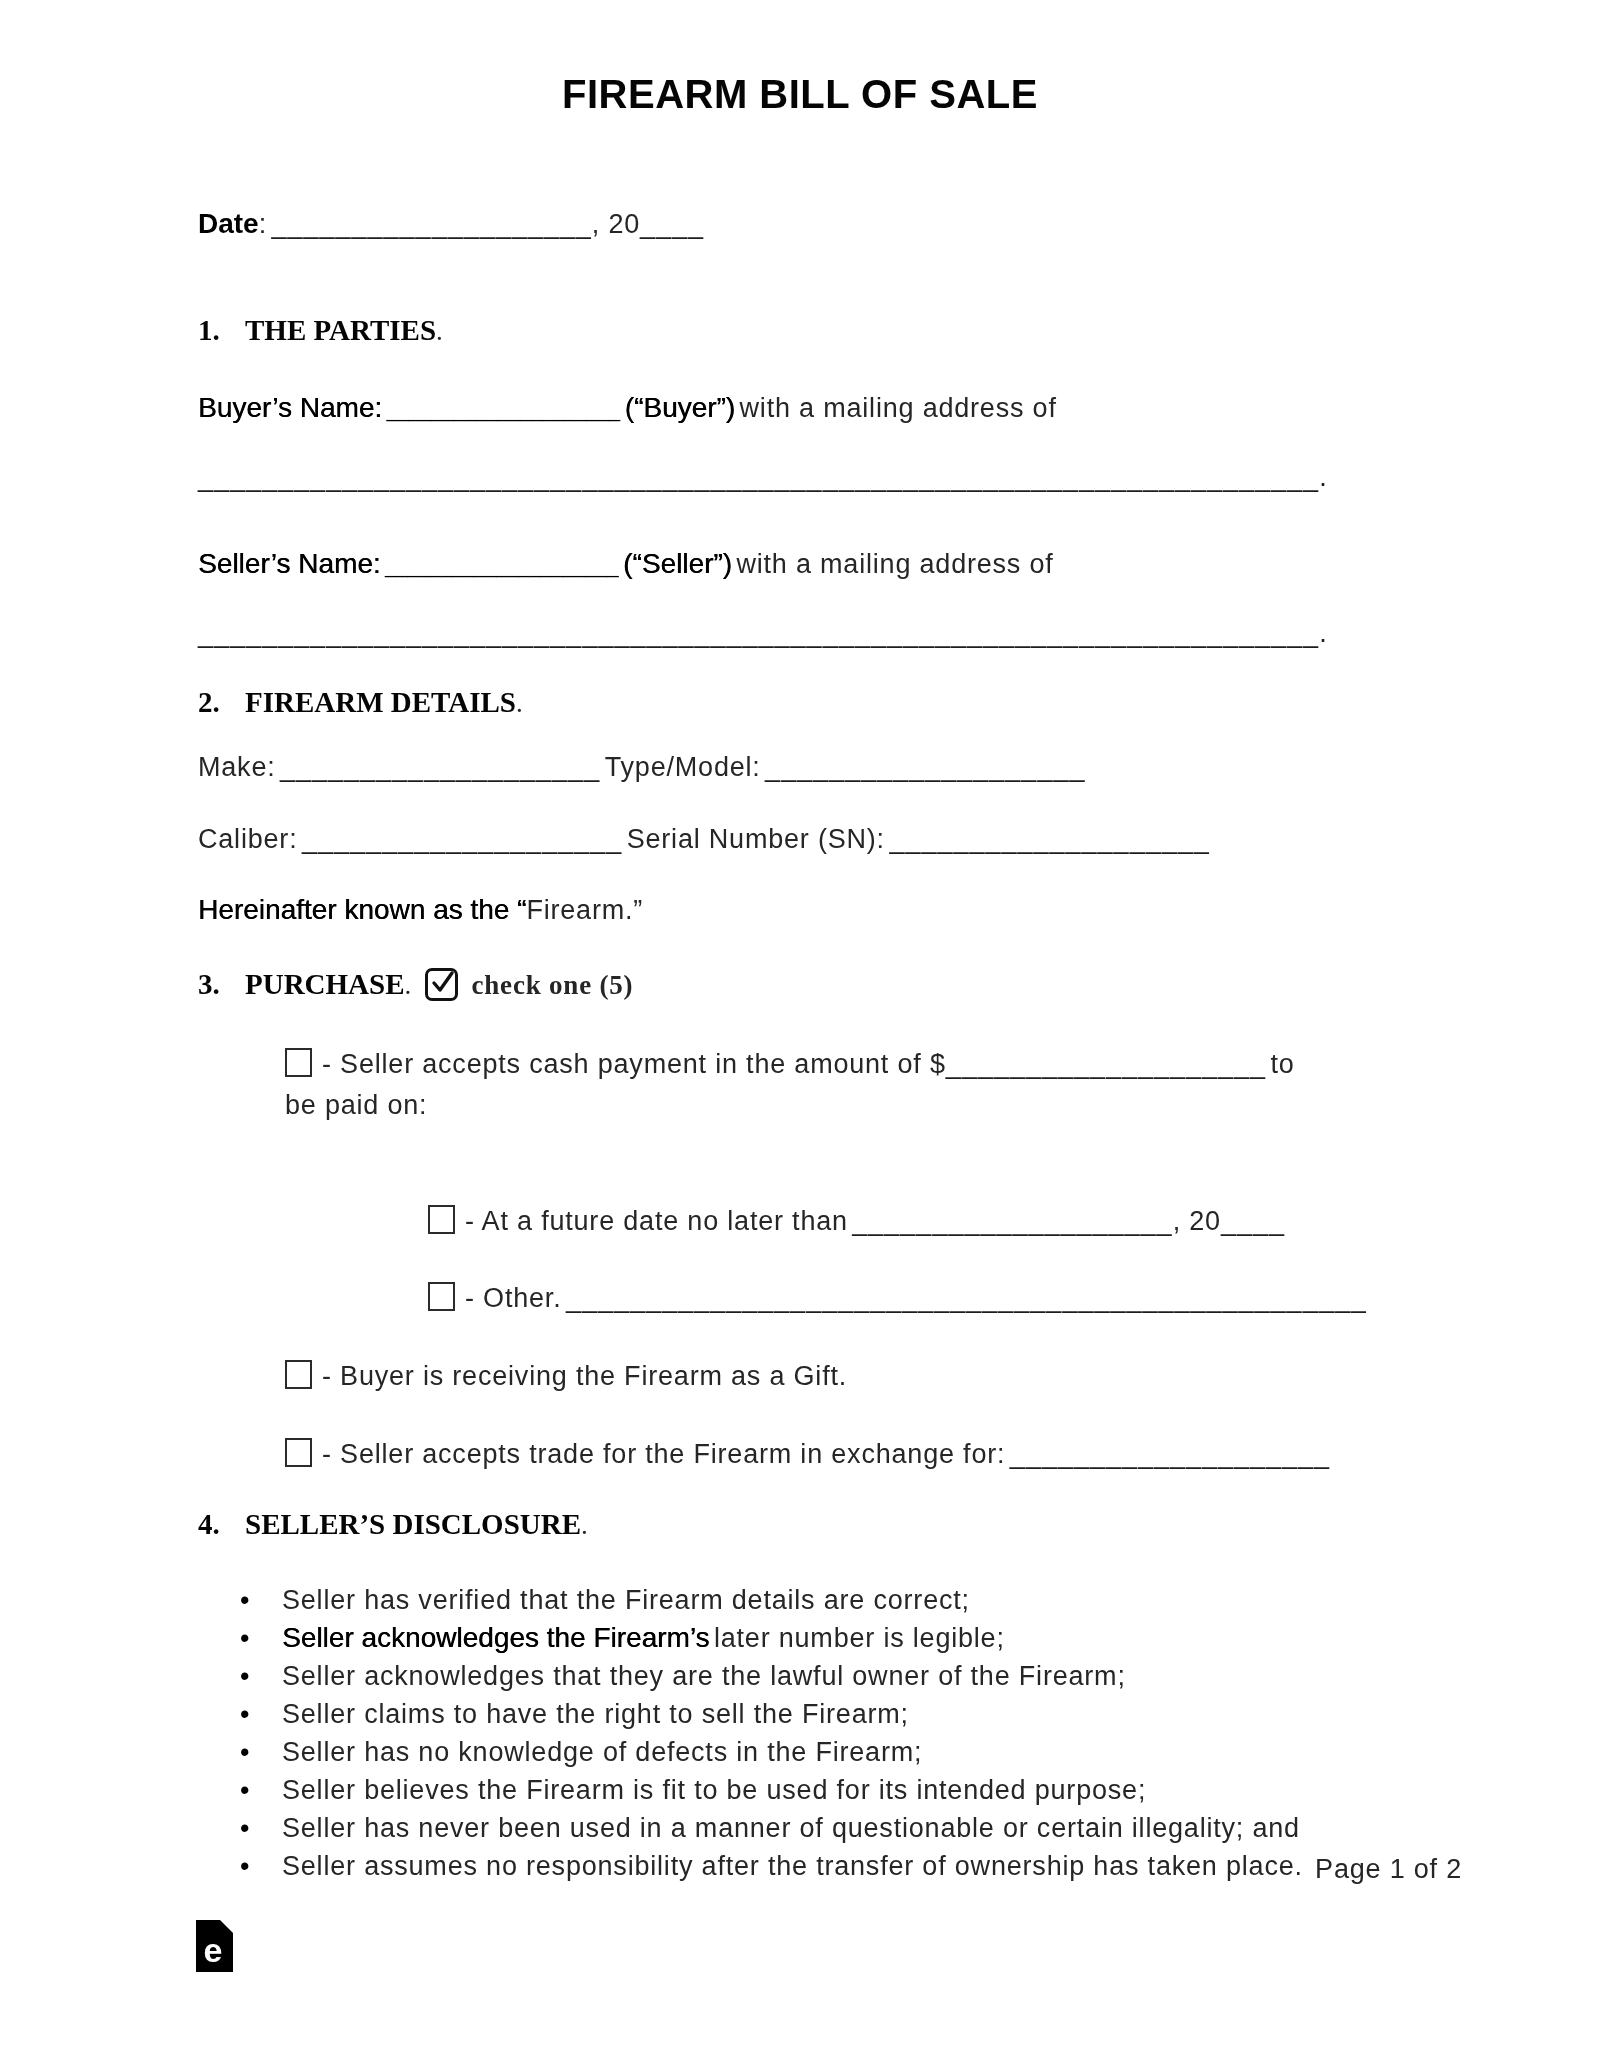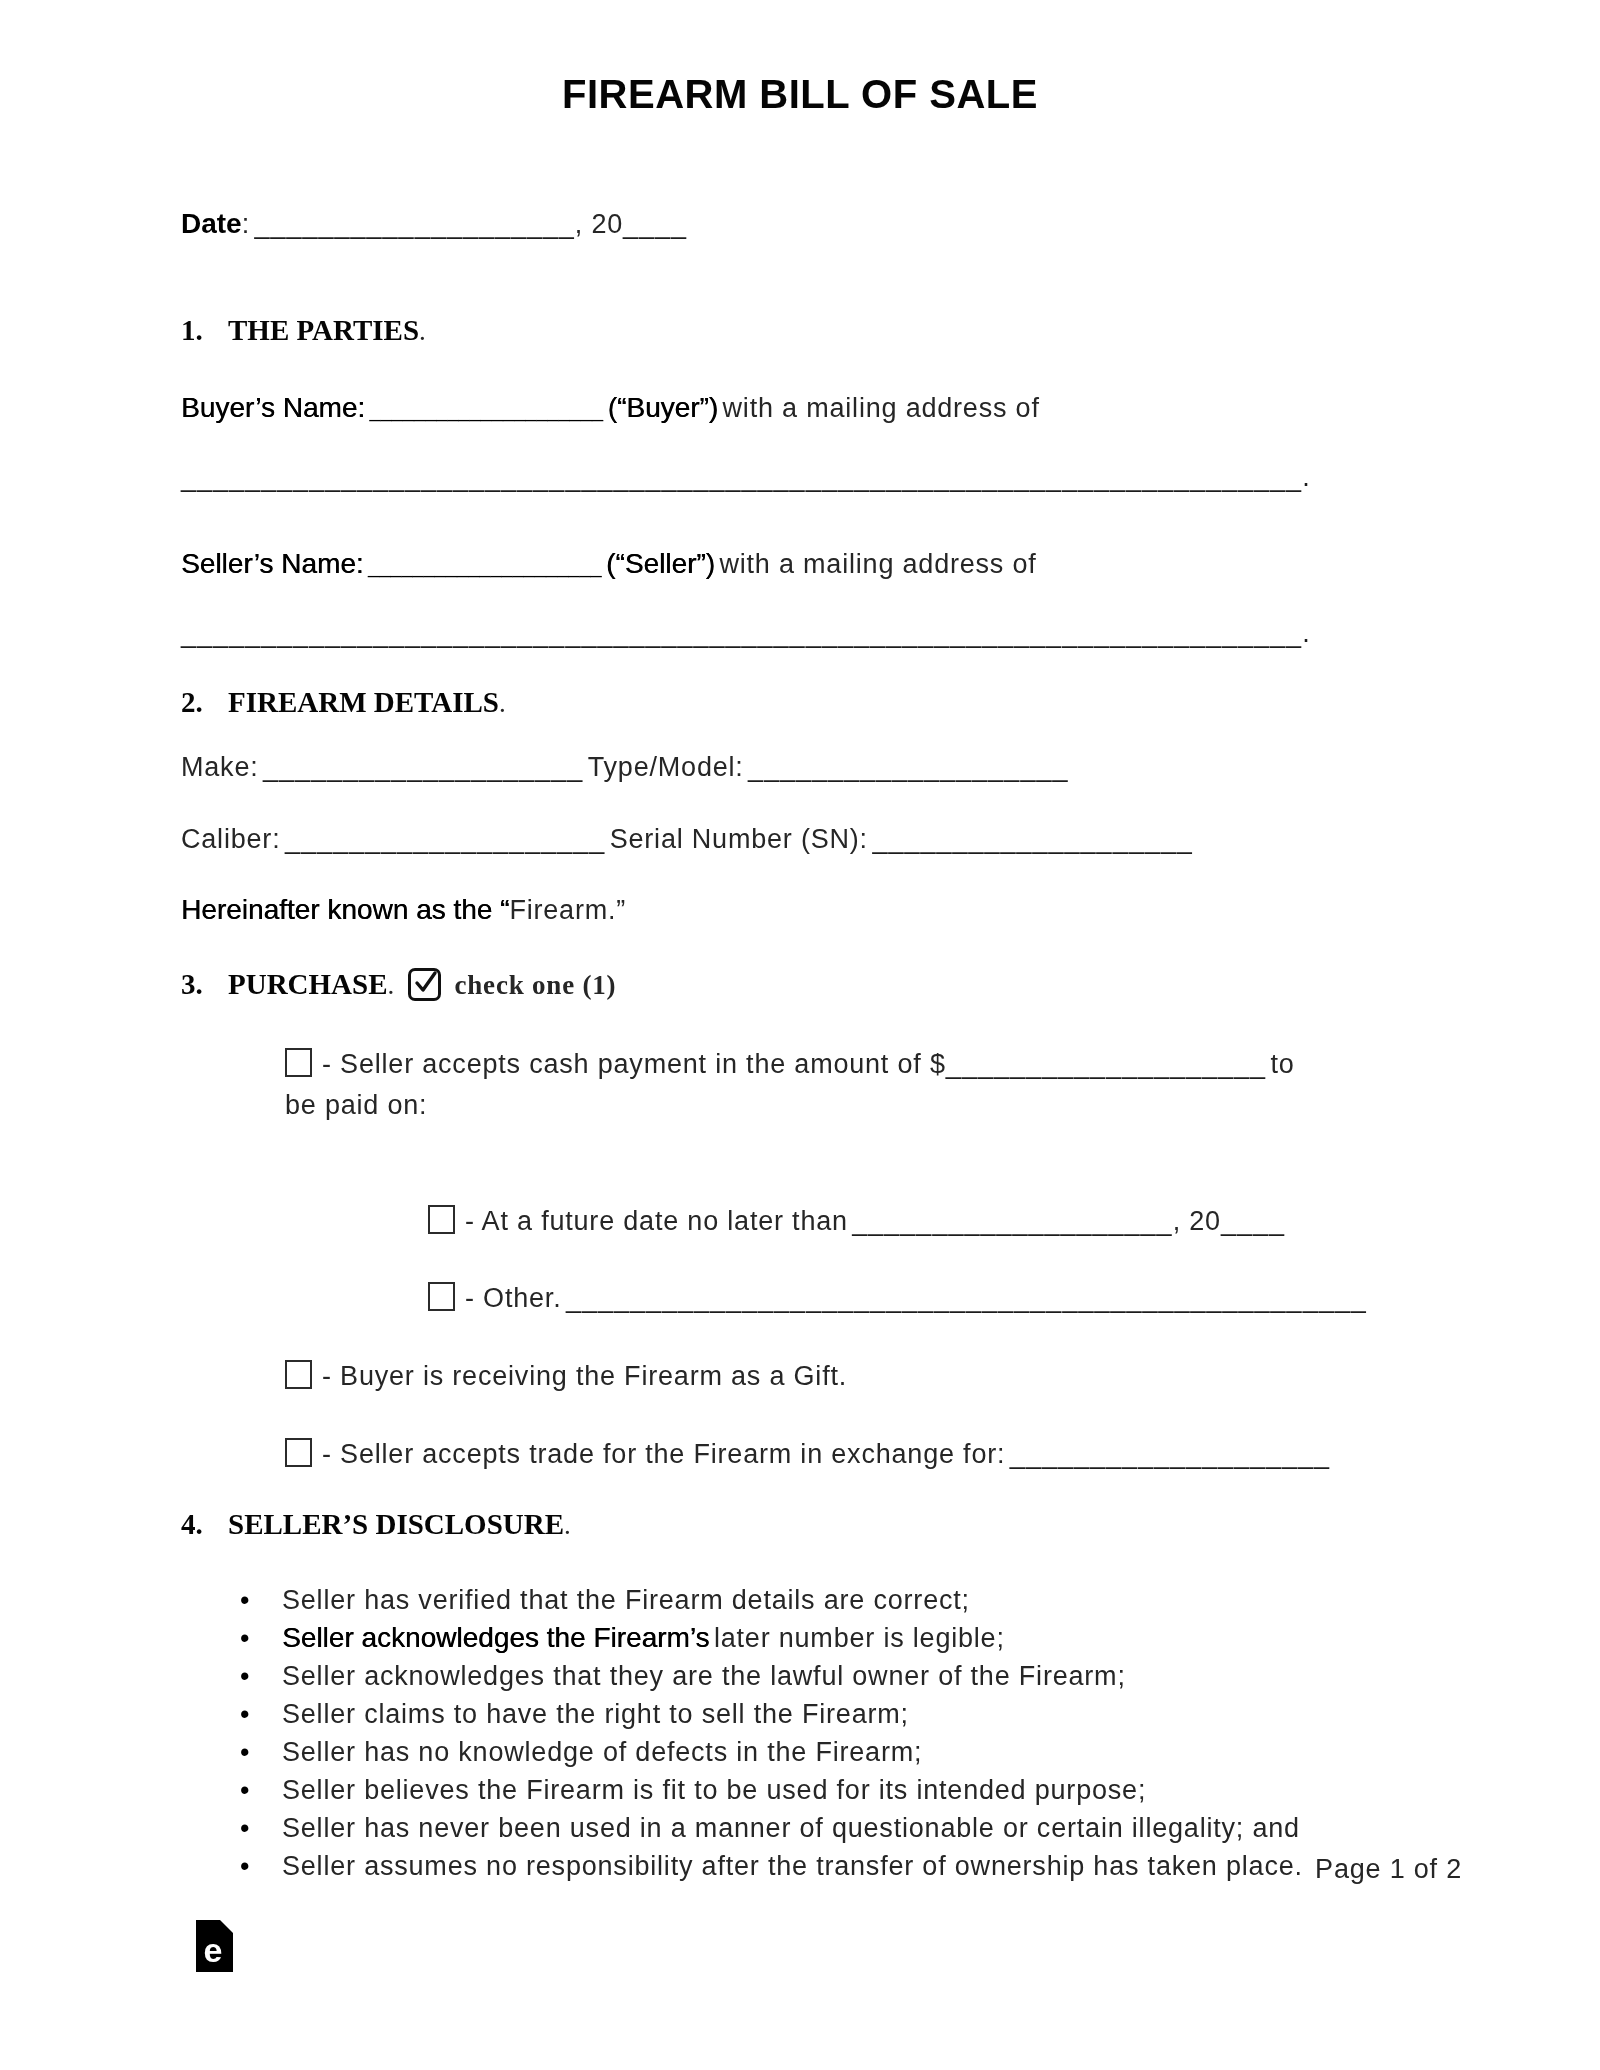--- a/index.html
+++ b/index.html
@@ -5,21 +5,21 @@
 <style>
   html,body { margin:0; padding:0; background:#ffffff; }
   .page {
     position:relative;
     width:1600px; height:2070px;
     background:#ffffff;
     font-family:"Liberation Sans", sans-serif;
     color:#000;
     overflow:hidden;
   }
-  .row { position:absolute; left:181px; right:140px; white-space:nowrap; }
+  .row { position:absolute; left:198px; right:140px; white-space:nowrap; }
   .title-row { left:0; right:0; text-align:center; }
   .doc-title { font-size:40px; font-weight:bold; letter-spacing:0.5px; color:#050505;margin-top:27px; }
   .ta-semi { font-size:28px; color:#000; text-shadow:0.4px 0 0 currentColor; }
   .ta-bold { font-size:28px; font-weight:bold; color:#000; }
 
   
   .tb { font-size:27px; color:#262626; letter-spacing:0.8px; }
 
   
   .blank { font-size:27px; color:#1c1c1c; letter-spacing:1px; }
@@ -125,21 +125,21 @@
   </div>
 
   <div class="row" style="top:894px">
     <span class="ta-semi">Hereinafter known as the “</span><span class="tb">Firearm.”</span>
   </div>
 
   <div class="row h" style="top:968px">
     <span class="h-num">3.</span><span>PURCHASE</span><span class="h-period">.</span><span class="cb-checked"><svg width="26" height="26" viewBox="0 0 26 26">
           <path d="M4 13 L10 20 L22 3" fill="none" stroke="#111" stroke-width="3.4" stroke-linecap="round" stroke-linejoin="round"></path>
         </svg></span>
-    <span class="tb">check one (1)</span>
+    <span class="tb">check one (5)</span>
   </div>
 
   <div class="row opt1" style="top:1048px">
     <span class="cb"></span><span class="tb">- Seller accepts cash payment in the amount of $</span><span class="blank">____________________</span>
     <span class="tb">to</span>
   </div>
   <div class="row opt1" style="top:1090px">
     <span class="tb">be paid on:</span>
   </div>
 

